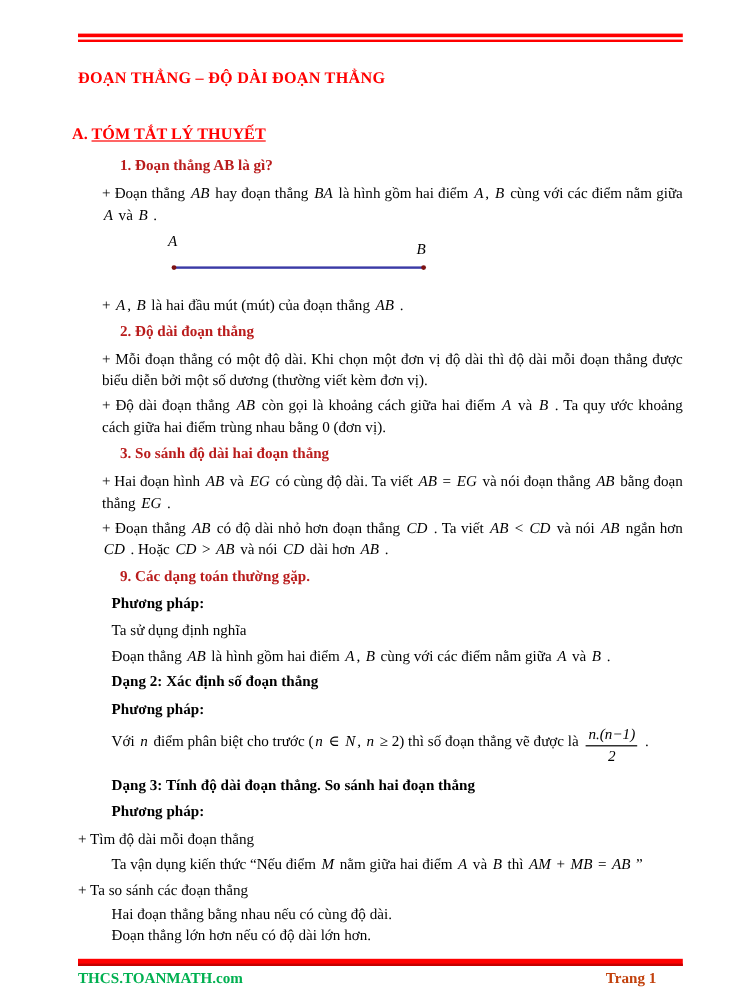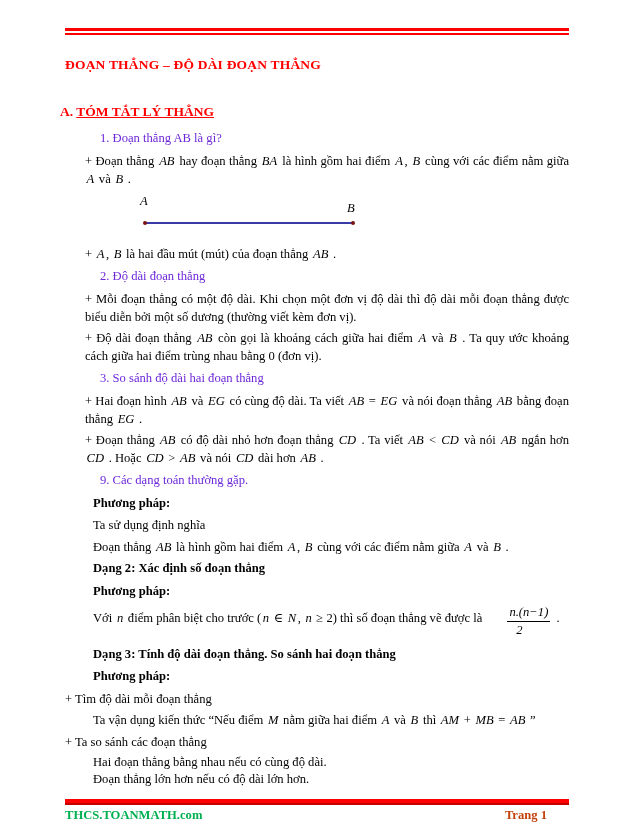--- a/index.html
+++ b/index.html
@@ -17,30 +17,30 @@
   .doc-title{
     margin-top:22px;text-align:left;color:#ff0000;font-weight:bold;
     font-size:13.5px;letter-spacing:.2px;
   }
   .heading-a{
     margin:31px 0 9px -5px;color:#ff0000;font-weight:bold;font-size:13.5px;
   }
   .heading-a .und{text-decoration:underline;}
   
   .line{font-size:12.6px;line-height:18px;margin:0 0 3.5px;}
-  .hblue{color:#6d28d9;font-weight:normal;margin:3px 0 5px 35px;}
+  .hblue{color:#b91c1c;font-weight:bold;margin:3px 0 5px 35px;}
   .hbold{font-weight:bold;margin:2px 0 4.5px 28px;}
   .para{margin-left:20px;text-align:justify;}
   .para28{margin-left:28px;text-align:justify;}
   .bullet{}
   .tight{margin:0 0 0 28px;line-height:16.5px;}
   .math{margin:5px 0 7px 28px;}
   .mvar{font-style:italic;padding:0 1.5px;}
   .frac{display:inline-block;vertical-align:-12px;text-align:center;margin:0 3px;font-style:italic;}
-  .frac .num{display:block;line-height:15px;padding:0 2px 1px;border-bottom:1.2px solid #000;margin-left:19px;}
+  .frac .num{display:block;line-height:15px;padding:0 2px 1px;border-bottom:1.2px solid #000;}
   .frac .den{display:block;line-height:15px;padding-top:1px;}
   
   .figure{position:relative;height:42px;width:218px;margin:6px 0 9px 78px;}
   .ptlabel{position:absolute;font-style:italic;font-size:12.6px;line-height:14px;}
   .pa{left:-3px;top:0;}
   .pb{left:204px;top:7px;}
   .segline{position:absolute;left:1px;top:28px;width:210px;height:1.6px;background:#3a3aa6;}
   .dot{position:absolute;width:4px;height:4px;border-radius:50%;background:#7d1212;top:26.8px;}
   .d-a{left:0;}
   .d-b{left:208px;}
@@ -51,21 +51,21 @@
   .site{color:#00b050;}
   .pagenum{color:#c2410c;margin-right:22px;}
 </style>
 </head>
 <body>
 
 <div class="page">
   <div class="content">
     <div class="rule-top"></div>
     <div class="doc-title">ĐOẠN THẲNG – ĐỘ DÀI ĐOẠN THẲNG</div>
-    <div class="heading-a"><span>A. </span><span class="und">TÓM TẮT LÝ THẲNG</span></div>
+    <div class="heading-a"><span>A. </span><span class="und">TÓM TẮT LÝ THUYẾT</span></div>
     <div>
         <div class="line hblue"><span>1. Đoạn thẳng AB là gì?</span></div>
         <div class="line para"><span>+ Đoạn thẳng </span><span class="mvar">AB</span><span> hay đoạn thẳng </span><span class="mvar">BA</span><span> là hình gồm hai điểm </span><span class="mvar">A</span><span>, </span><span class="mvar">B</span><span> cùng với các điểm nằm giữa </span><span class="mvar">A</span><span> và </span><span class="mvar">B</span><span> .</span></div>
         <div class="figure">
           <span class="ptlabel pa">A</span>
           <span class="ptlabel pb">B</span>
           <div class="segline"></div>
           <span class="dot d-a"></span>
           <span class="dot d-b"></span>
         </div>

